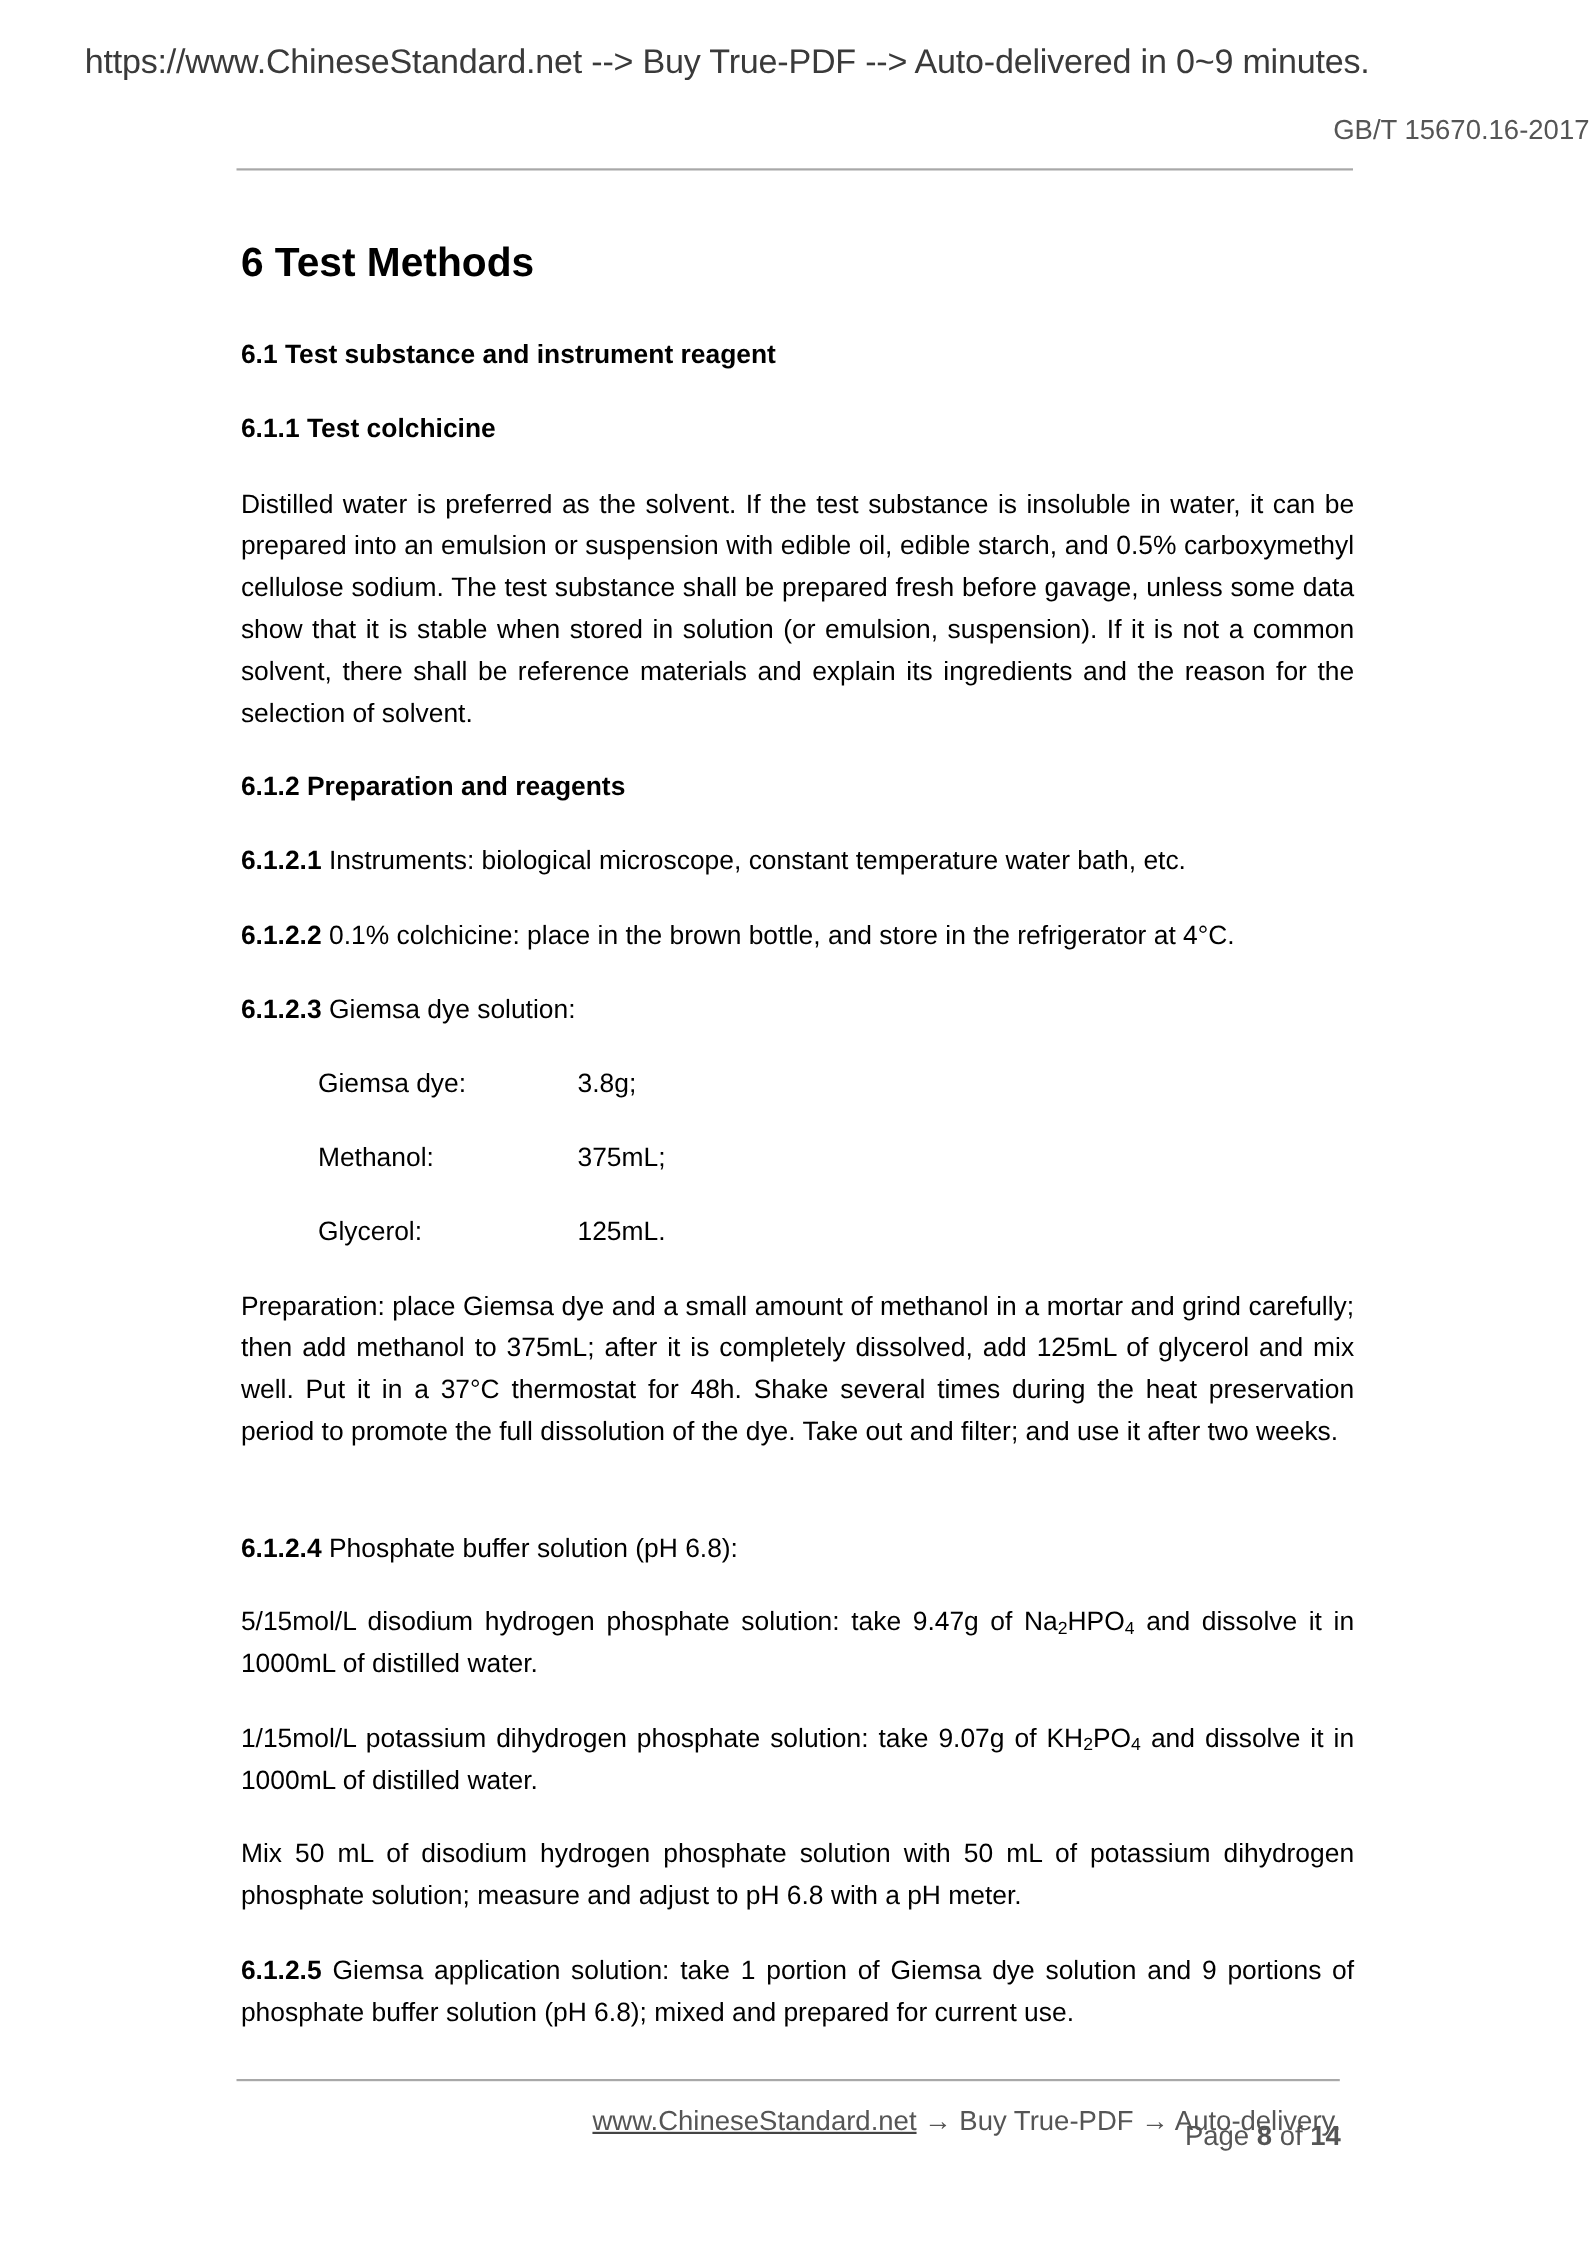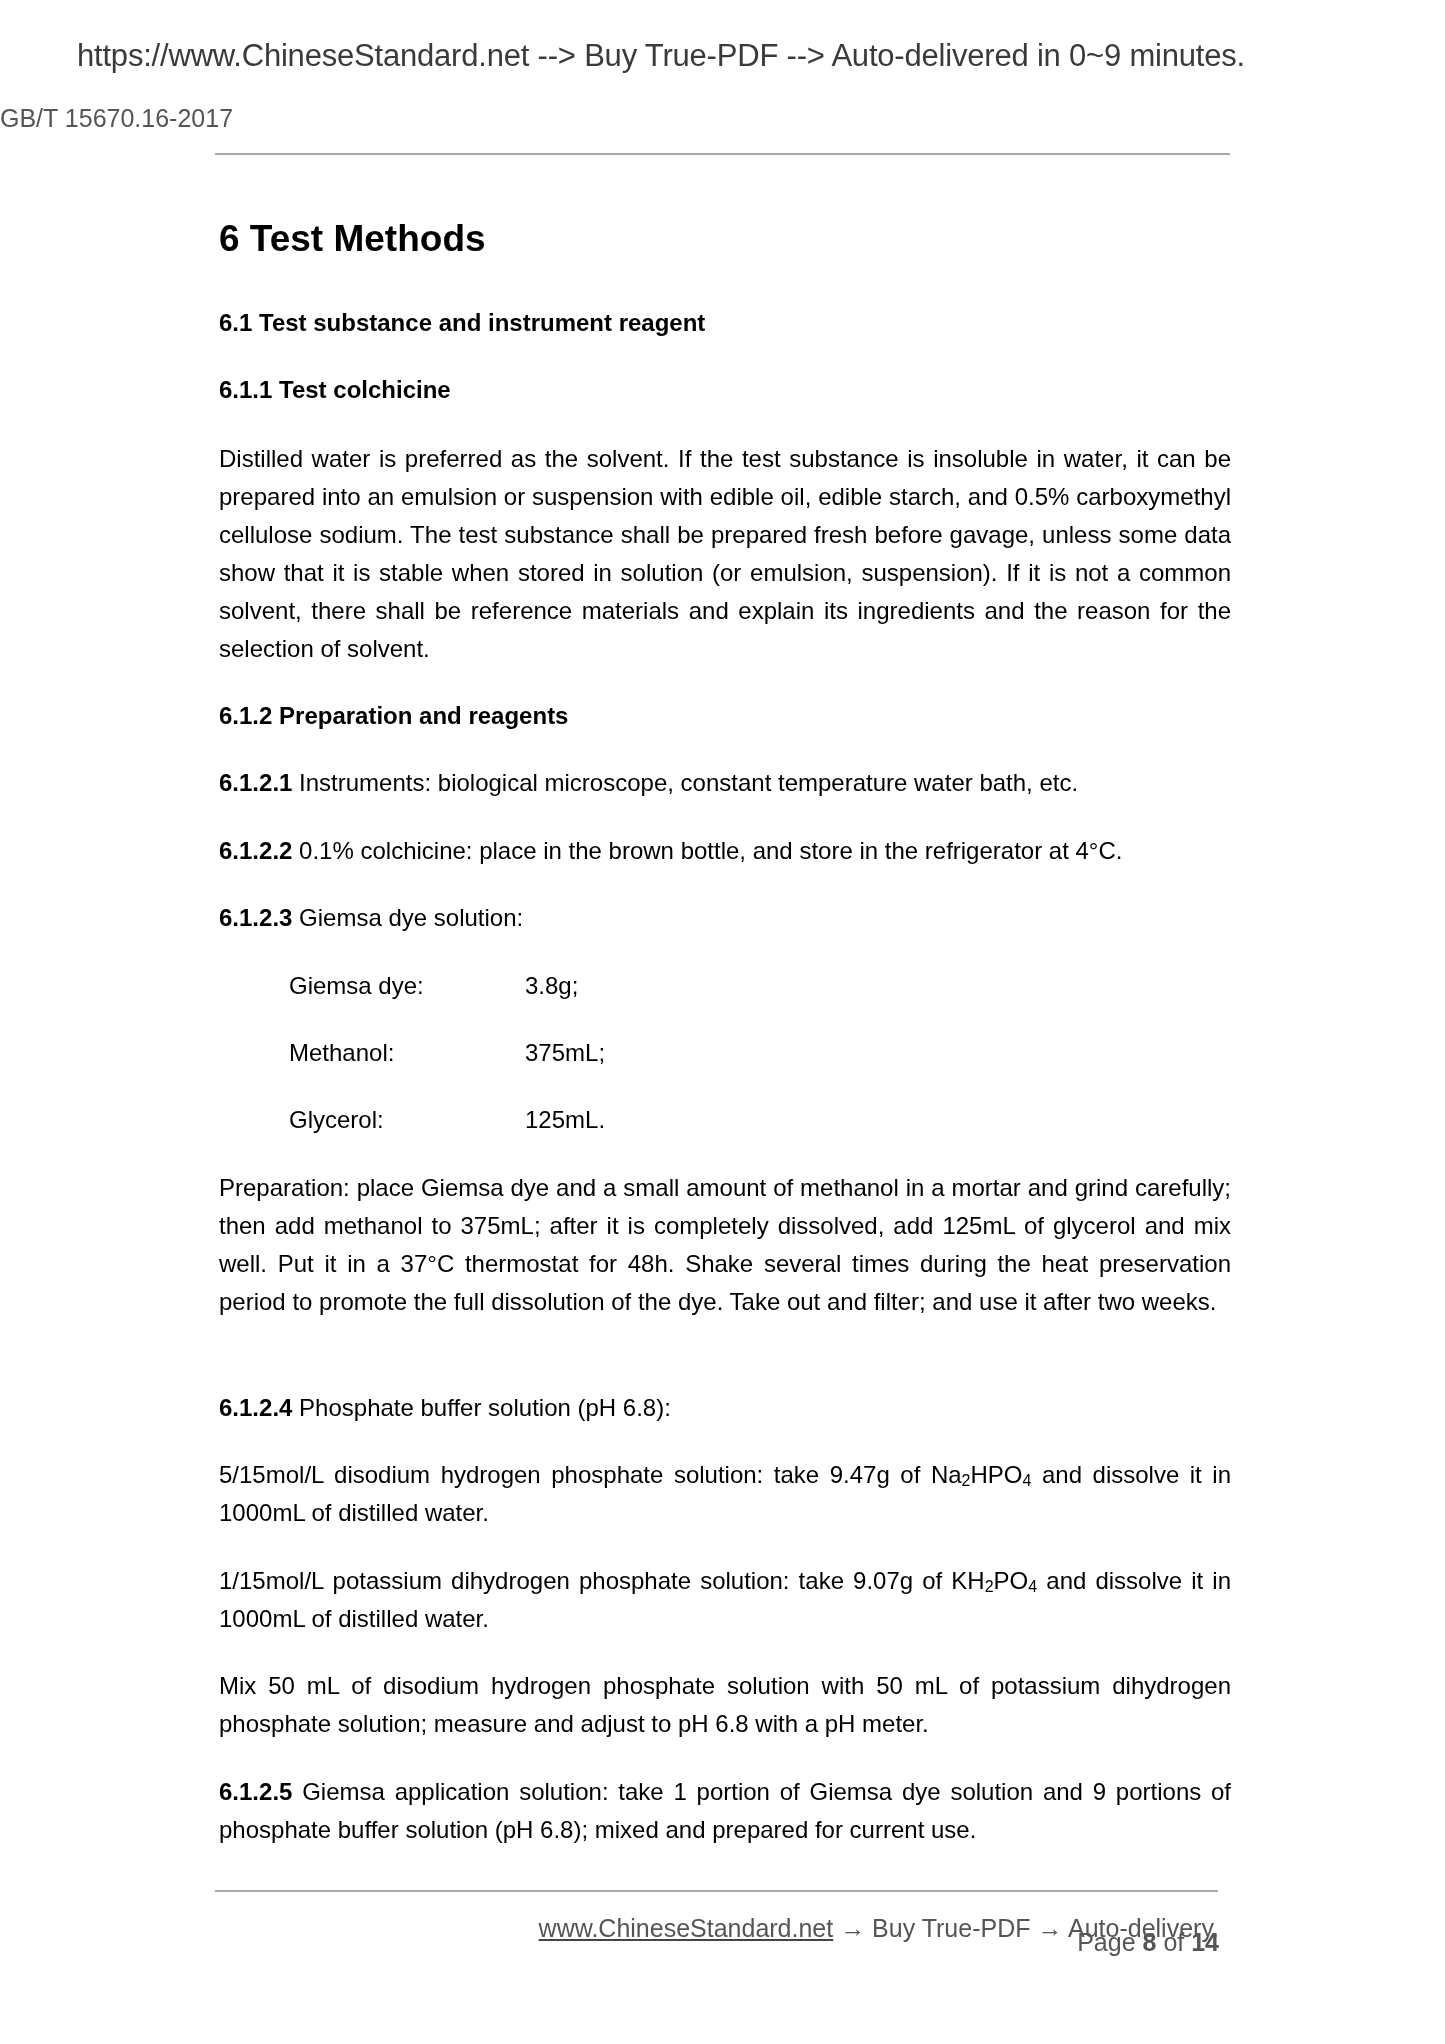--- a/index.html
+++ b/index.html
@@ -1,20 +1,20 @@
 <!DOCTYPE html>
 <html><head>
 <meta charset="utf-8">
 <style>
   html, body { margin: 0; padding: 0; background: #ffffff; }
   body { width: 1445px; height: 2044px; position: relative; overflow: hidden;
          font-family: "Liberation Sans", "DejaVu Sans", sans-serif; color: #000; }
   .top-banner { position: absolute; left: 0; width: 1322px; top: 38px; text-align: center;
                 font-size: 31px; color: #3a3a3a; letter-spacing: -0.2px; }
-  .doc-code { position: absolute; left: 0; width: 1445px; top: 104px; text-align: left;
+  .doc-code { position: absolute; left: 0; width: 1445px; top: 104px; text-align: right;
               font-size: 25px; color: #555; }
   .rule { position: absolute; height: 2px; background: #a8a8a8; }
   .rule.top { left: 215px; width: 1015px; top: 153px; }
   .rule.bottom { left: 215px; width: 1003px; top: 1890px; }
   .content { position: absolute; left: 219px; width: 1012px; top: 0; }
   .blk { position: absolute; left: 0; width: 1012px; }
   .h1 { font-size: 37px; font-weight: bold; }
   .h2 { font-size: 24px; font-weight: bold; }
   .p  { font-size: 24px; line-height: 38px; text-align: justify; text-align-last: left; }
   .num { font-weight: bold; }

